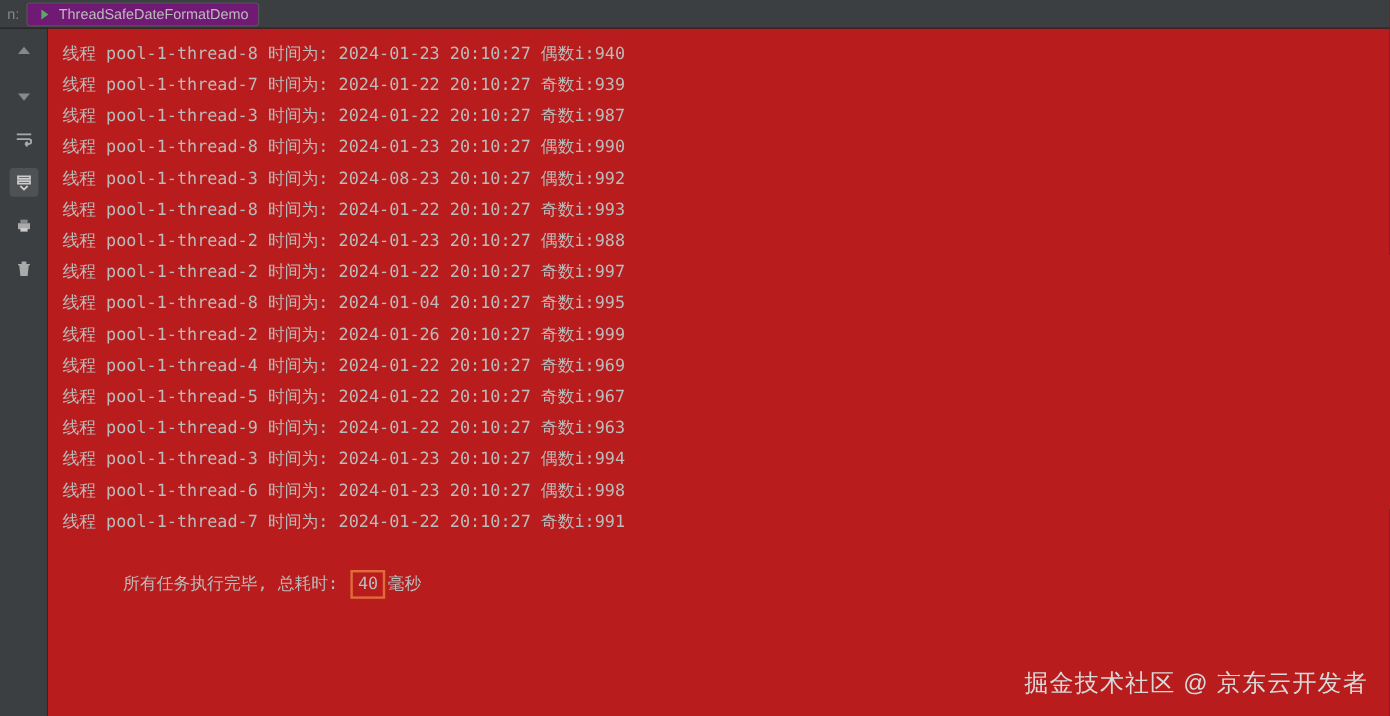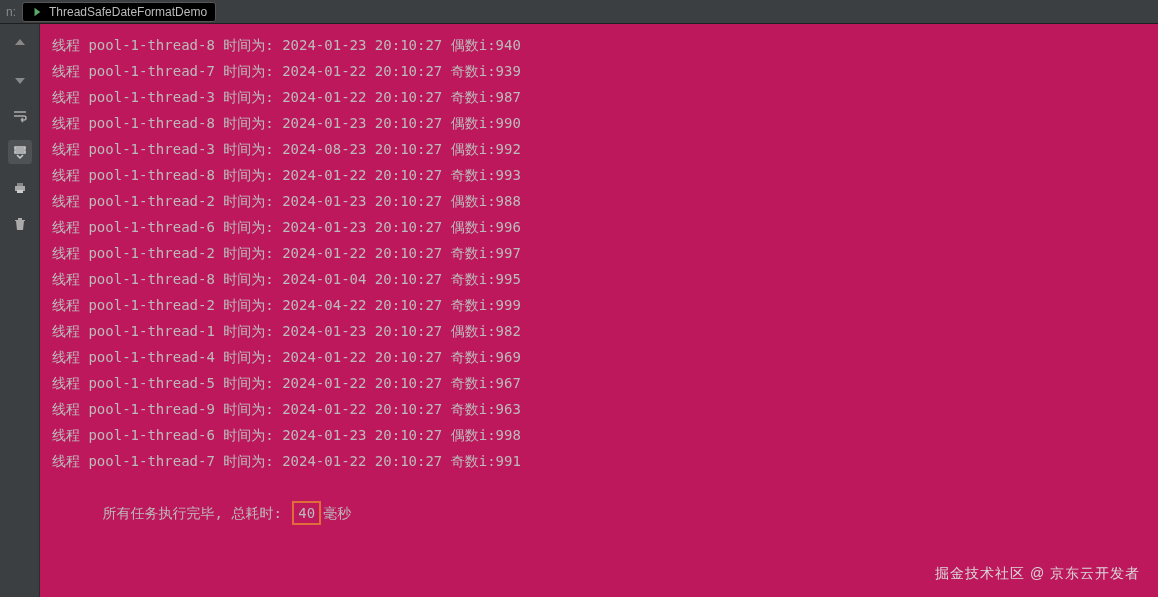--- a/index.html
+++ b/index.html
@@ -24,21 +24,21 @@
     }
     .header-label {
       color: #888;
       margin-right: 6px;
     }
     .tab {
       display: flex;
       align-items: center;
       gap: 6px;
       padding: 2px 8px;
-      background: #000000;
+      background: #701a75;
       border: 1px solid #555;
       border-radius: 3px;
       color: #bbb;
     }
     .play-icon {
       width: 12px;
       height: 12px;
       display: inline-flex;
       align-items: center;
       justify-content: center;
@@ -71,40 +71,40 @@
       background: #4e5254;
       border-radius: 3px;
     }
     .sidebar-btn svg { width: 16px; height: 16px; }
     .console {
       flex: 1;
       padding: 8px 0 8px 12px;
       overflow: hidden;
       line-height: 26px;
       color: #bbbbbb;
-      background: #be185d;
+      background: #b91c1c;
     }
     .log-line {
       white-space: pre;
       font-size: 14px;
     }
     .hl-box {
       border: 2px solid #e06c3b;
       padding: 0 4px;
       display: inline-block;
       line-height: 20px;
       margin: 0 2px;
     }
     .watermark {
       position: absolute;
       right: 18px;
       bottom: 14px;
       color: #d9d9d9;
       font-family: -apple-system, 'PingFang SC', sans-serif;
-      font-size: 14px;
+      font-size: 20px;
       font-weight: 400;
       letter-spacing: 1px;
       pointer-events: none;
     }
   </style>
 </head>
 <body>
 
 <div class="header">
   <span class="header-label">n:</span>
@@ -156,28 +156,27 @@
 
   <div class="console">
     <div id="lines-container">
         <div class="log-line">线程 pool-1-thread-8 时间为: 2024-01-23 20:10:27 偶数i:940</div>
         <div class="log-line">线程 pool-1-thread-7 时间为: 2024-01-22 20:10:27 奇数i:939</div>
         <div class="log-line">线程 pool-1-thread-3 时间为: 2024-01-22 20:10:27 奇数i:987</div>
         <div class="log-line">线程 pool-1-thread-8 时间为: 2024-01-23 20:10:27 偶数i:990</div>
         <div class="log-line">线程 pool-1-thread-3 时间为: 2024-08-23 20:10:27 偶数i:992</div>
         <div class="log-line">线程 pool-1-thread-8 时间为: 2024-01-22 20:10:27 奇数i:993</div>
         <div class="log-line">线程 pool-1-thread-2 时间为: 2024-01-23 20:10:27 偶数i:988</div>
-        <div class="log-line">线程 pool-1-thread-6 时间为: 2024-01-23 20:10:27 偶数i:996</div>
         <div class="log-line">线程 pool-1-thread-2 时间为: 2024-01-22 20:10:27 奇数i:997</div>
         <div class="log-line">线程 pool-1-thread-8 时间为: 2024-01-04 20:10:27 奇数i:995</div>
-        <div class="log-line">线程 pool-1-thread-2 时间为: 2024-04-22 20:10:27 奇数i:999</div>
-        <div class="log-line">线程 pool-1-thread-1 时间为: 2024-01-23 20:10:27 偶数i:982</div>
+        <div class="log-line">线程 pool-1-thread-2 时间为: 2024-01-26 20:10:27 奇数i:999</div>
         <div class="log-line">线程 pool-1-thread-4 时间为: 2024-01-22 20:10:27 奇数i:969</div>
         <div class="log-line">线程 pool-1-thread-5 时间为: 2024-01-22 20:10:27 奇数i:967</div>
         <div class="log-line">线程 pool-1-thread-9 时间为: 2024-01-22 20:10:27 奇数i:963</div>
+        <div class="log-line">线程 pool-1-thread-3 时间为: 2024-01-23 20:10:27 偶数i:994</div>
         <div class="log-line">线程 pool-1-thread-6 时间为: 2024-01-23 20:10:27 偶数i:998</div>
         <div class="log-line">线程 pool-1-thread-7 时间为: 2024-01-22 20:10:27 奇数i:991</div>
       </div>
     <div class="log-line">
       <span>所有任务执行完毕, 总耗时: </span><span class="hl-box">40</span><span>毫秒</span>
     </div>
   </div>
 </div>
 
 <div class="watermark">掘金技术社区 @ 京东云开发者</div>

